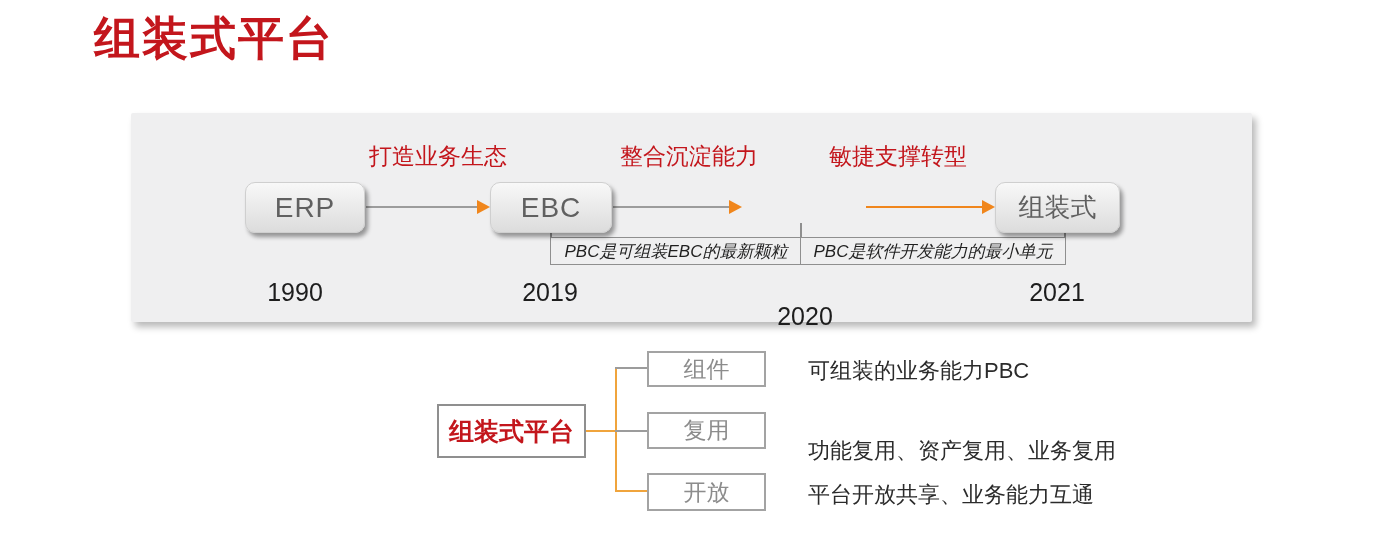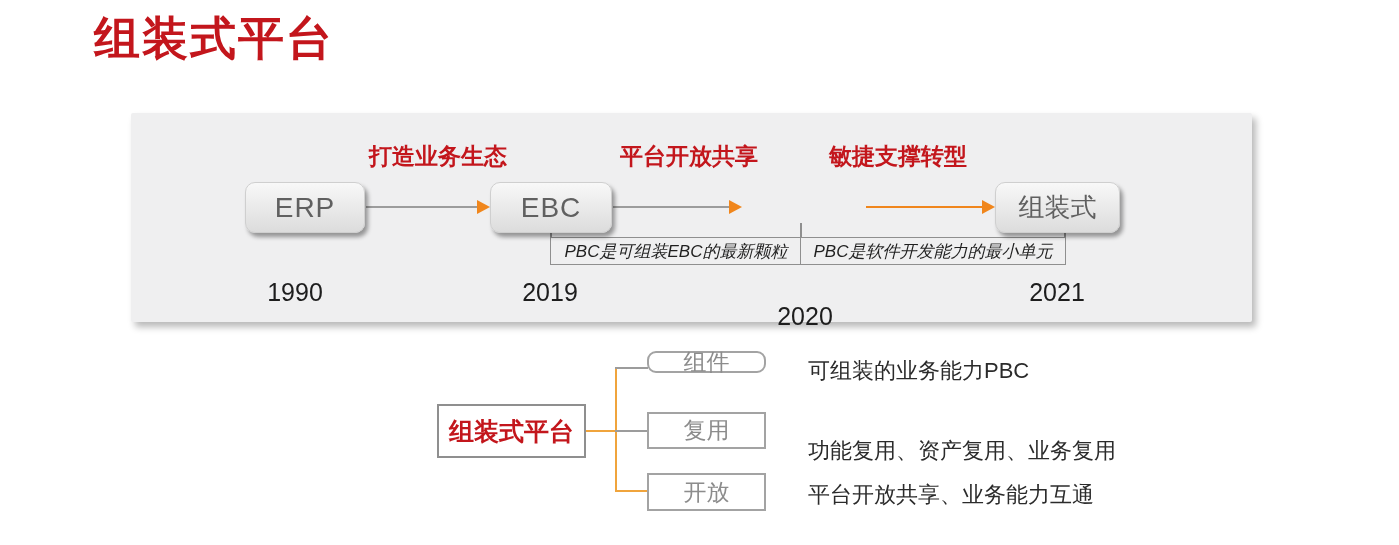--- a/index.html
+++ b/index.html
@@ -14,21 +14,21 @@
   }
 
   
   .panel{
     position:absolute;left:131px;top:113px;width:1121px;height:209px;
     background:#efeff0;border-radius:2px;
     box-shadow:4px 5px 7px rgba(0,0,0,0.28);
   }
   .phase-label{
     position:absolute;top:28px;transform:translateX(-50%);
-    font-size:23px;font-weight:700;color:#c3161c;white-space:nowrap;
+    font-size:23px;font-weight:400;color:#c3161c;white-space:nowrap;
   }
   .phase-1{left:307px;} .phase-2{left:558px;} .phase-3{left:767px;}
 
   .node{
     position:absolute;top:69px;height:51px;
     background:linear-gradient(#f8f8f8,#dcdcdc);
     border:1px solid #cfcfcf;border-radius:10px;
     box-shadow:3px 4px 4px rgba(0,0,0,0.38);
     display:flex;align-items:center;justify-content:center;
     font-size:28px;color:#606060;letter-spacing:1px;z-index:3;box-sizing:border-box;
@@ -83,41 +83,41 @@
   .conn-b1{left:615px;top:367px;width:33px;}
   .conn-b2{left:615px;top:430px;width:33px;}
   .conn-b3{left:615px;top:490px;width:33px;}
 
   .tree-branch{
     position:absolute;left:647px;width:119px;box-sizing:border-box;
     background:#ffffff;border:2px solid #a3a3a3;
     display:flex;align-items:center;justify-content:center;
     font-size:23px;color:#8c8c8c;white-space:nowrap;
   }
-  .branch-1{top:351px;height:22px;border-radius:9px;}
+  .branch-1{top:351px;height:36px;}
   .branch-2{top:412px;height:37px;}
   .branch-3{top:473px;height:38px;}
 
   .branch-desc{
     position:absolute;left:808px;
     font-size:22px;color:#2b2b2b;white-space:nowrap;
   }
   .desc-1{top:356px;} .desc-2{top:436px;} .desc-3{top:480px;}
 </style>
 </head>
 <body>
 
 <div class="stage">
 
   <h1 class="page-title">组装式平台</h1>
 
   <div class="panel">
 
     <div class="phase-label phase-1">打造业务生态</div>
-    <div class="phase-label phase-2">平台开放共享</div>
+    <div class="phase-label phase-2">整合沉淀能力</div>
     <div class="phase-label phase-3">敏捷支撑转型</div>
 
     <div class="node node-erp">
       <span class="node-label">ERP</span>
     </div>
     <div class="node node-ebc">
       <span class="node-label">EBC</span>
     </div>
     <div class="node node-zzs">
       <span class="node-label">组装式</span>

